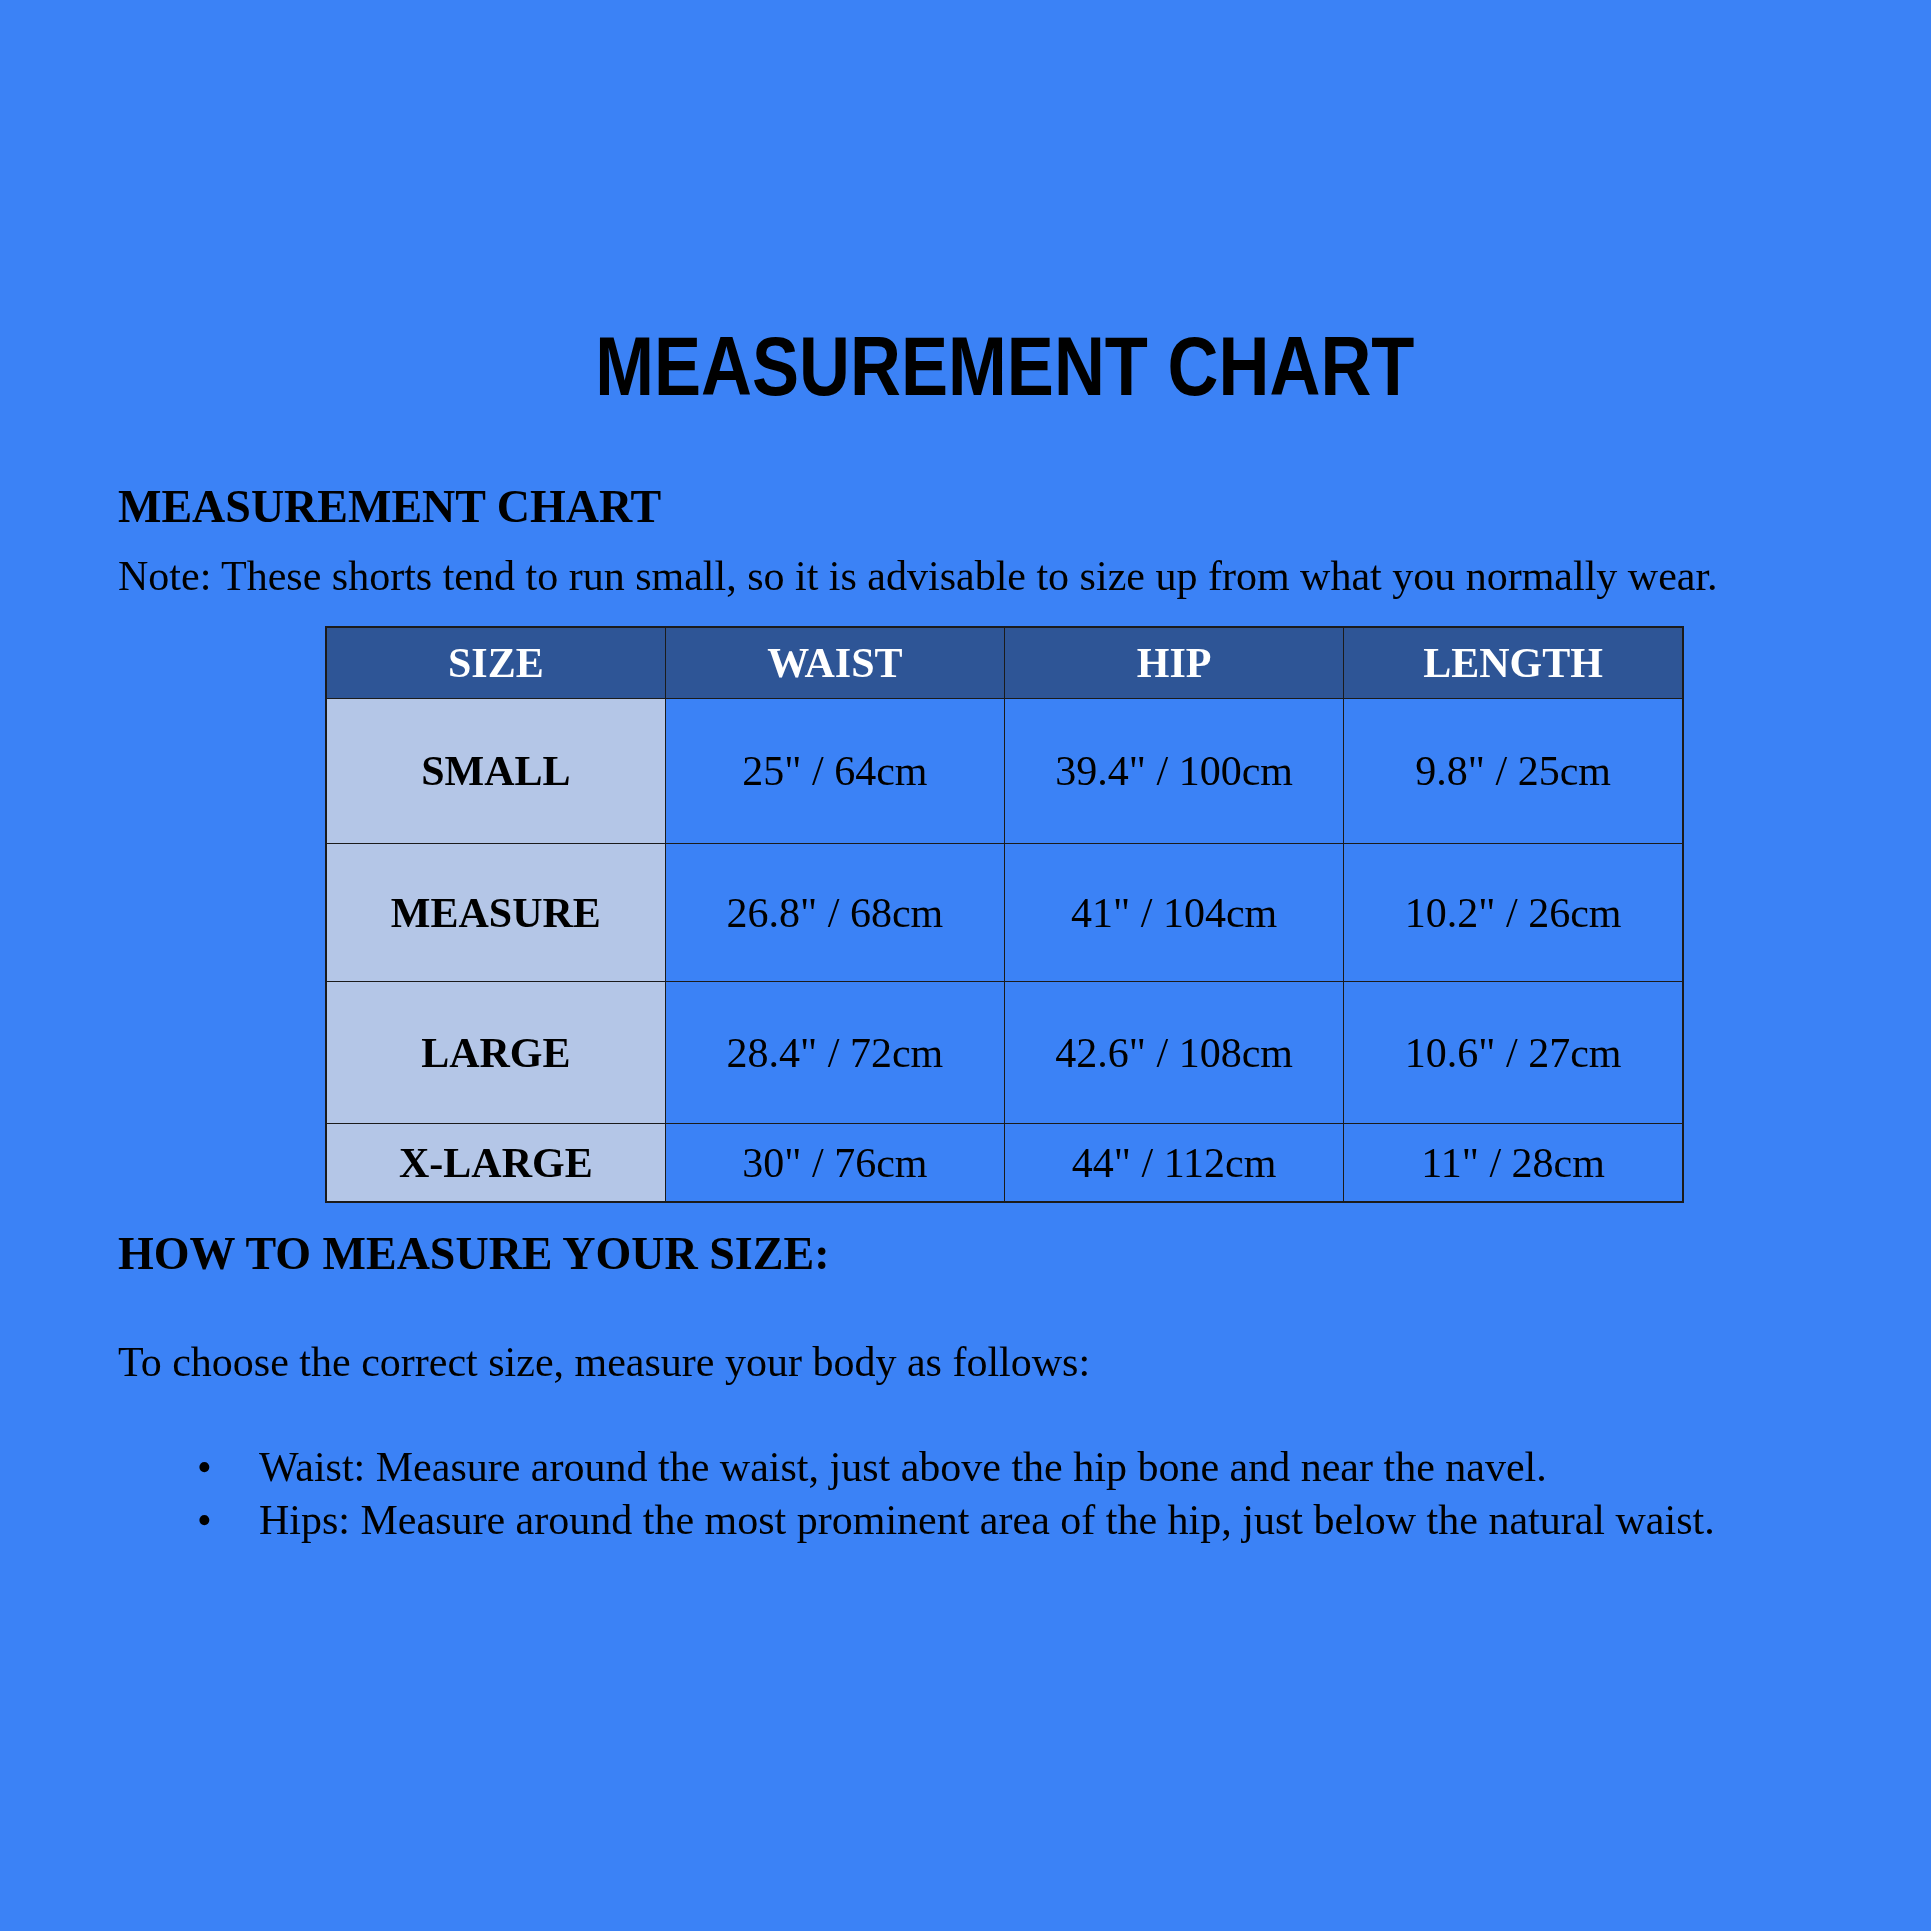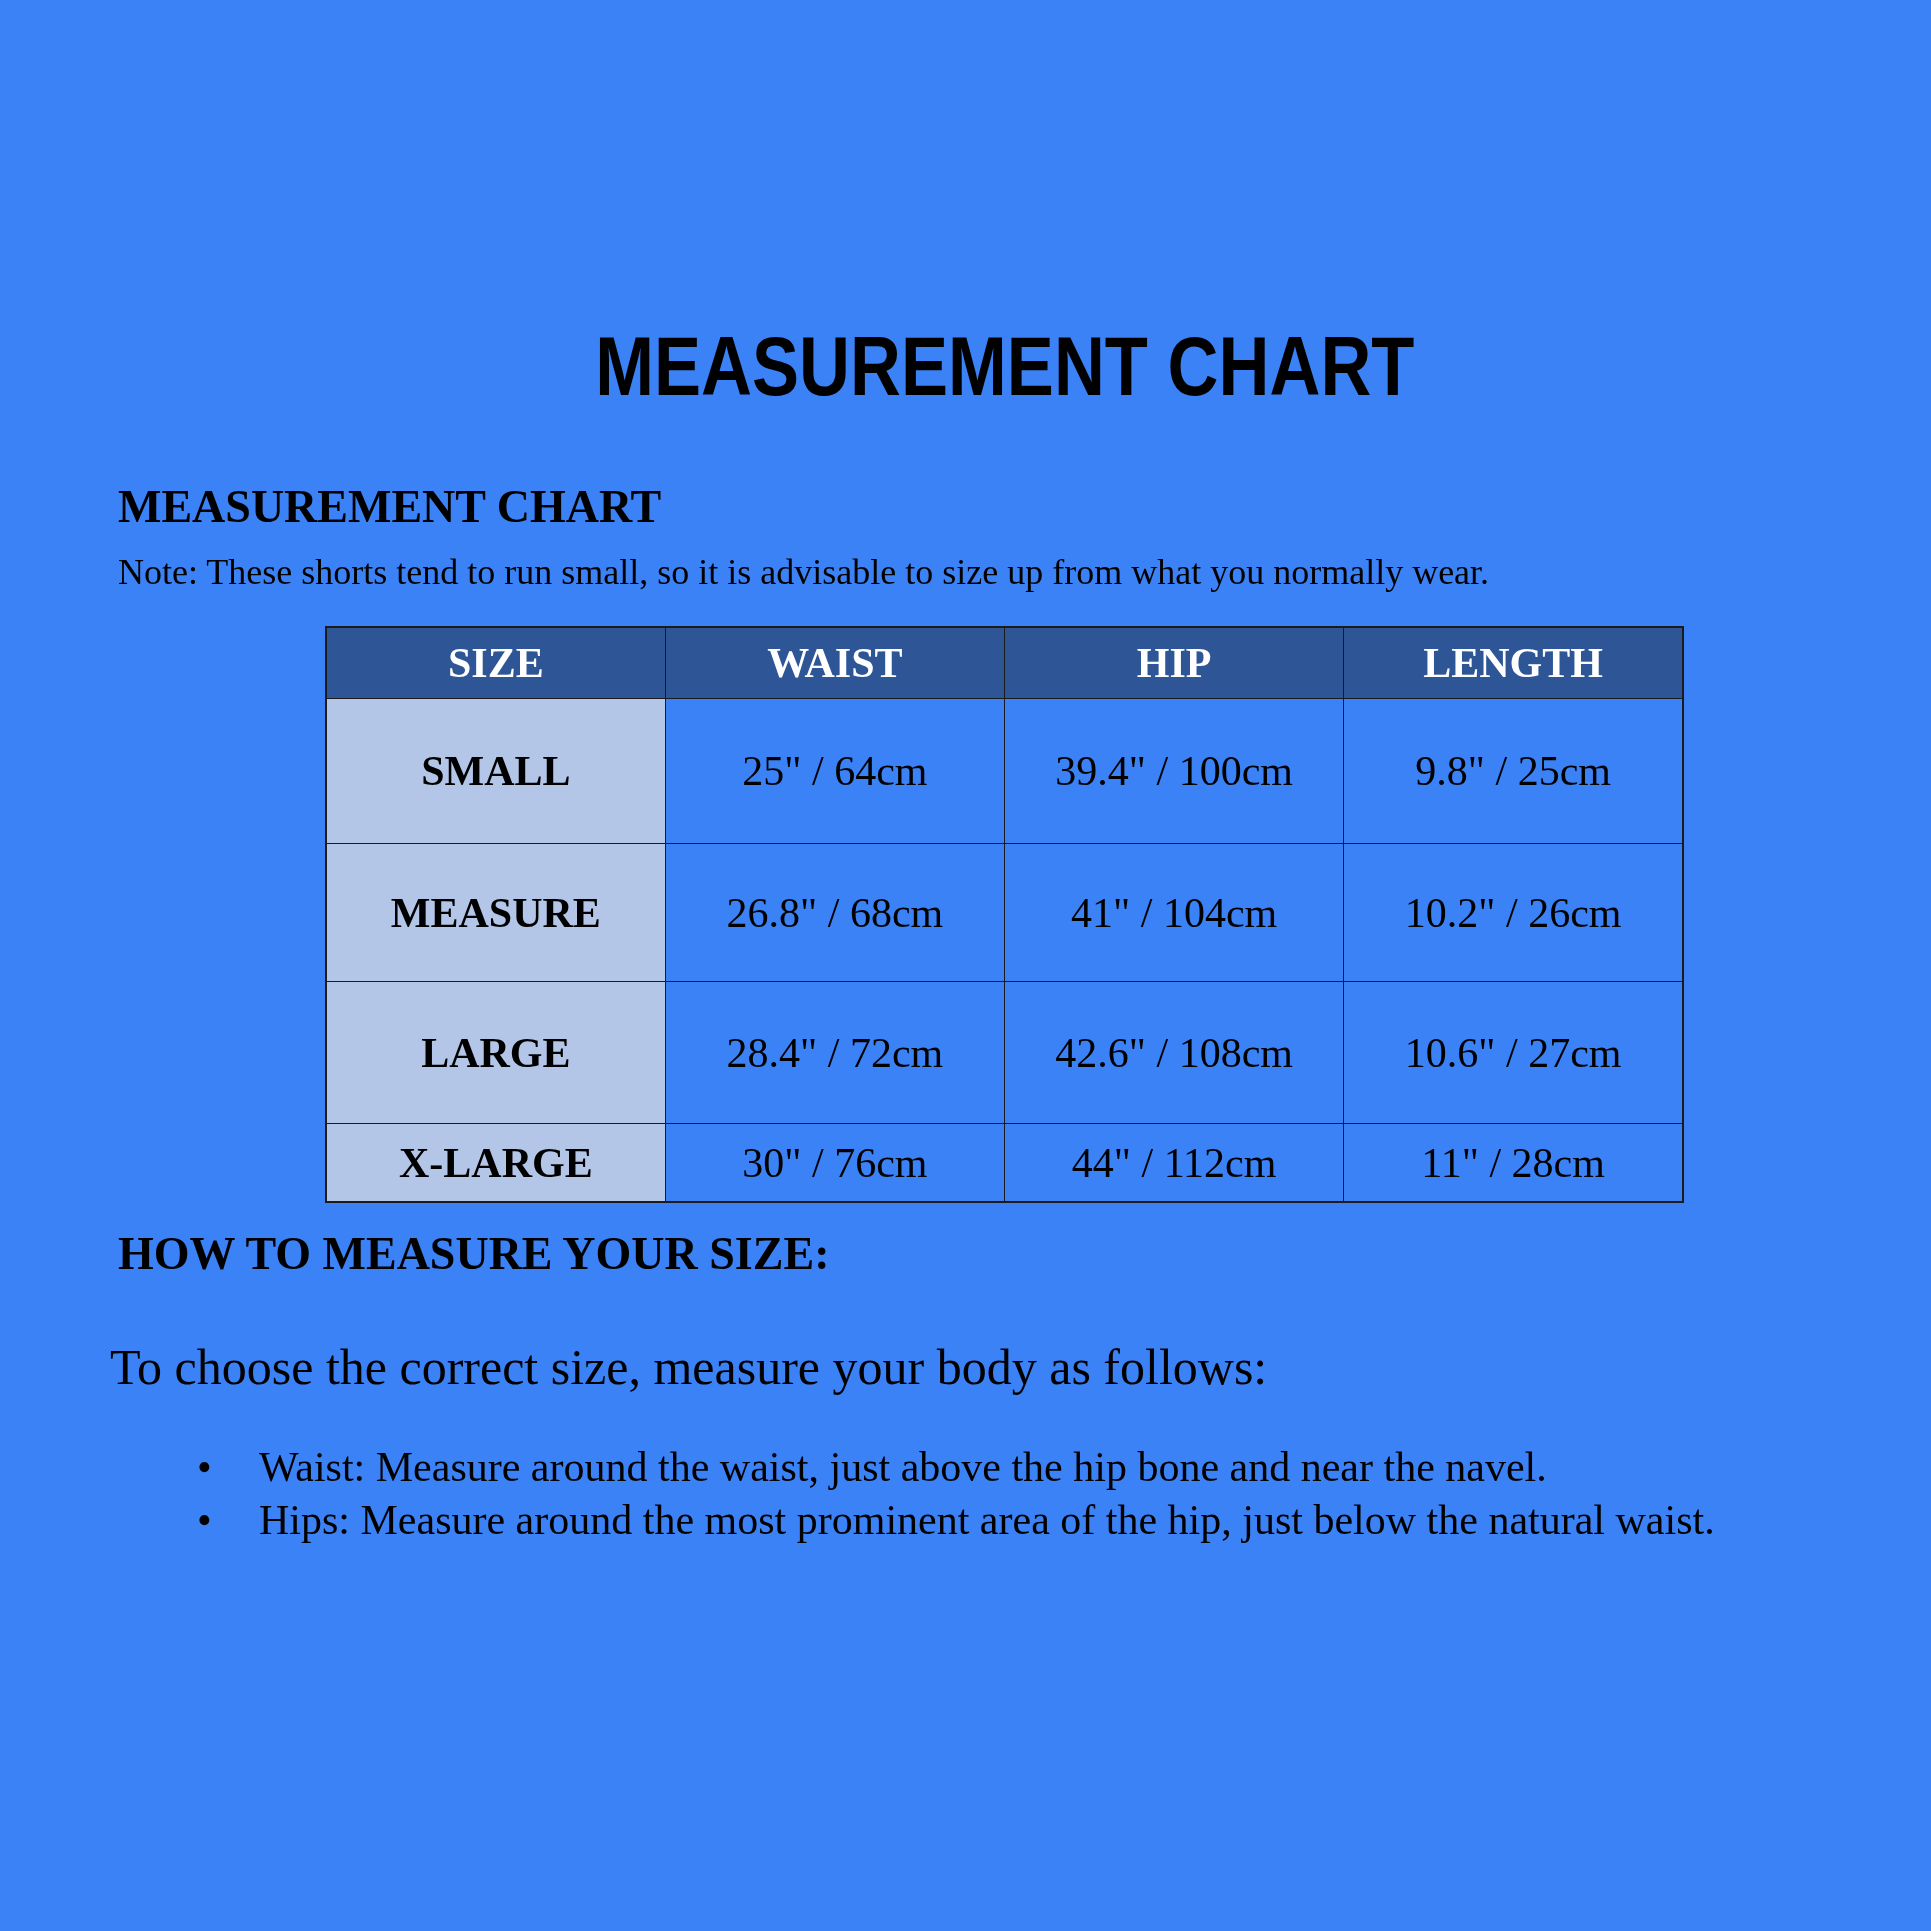--- a/index.html
+++ b/index.html
@@ -46,21 +46,21 @@
     line-height: 1.15;
     white-space: nowrap;
   }
   .h-measurement { top: 481px; }
   .h-how        { top: 1228px; }
 
   .note {
     position: absolute;
     left: 118px;
     top: 550px;
-    font-size: 36px;
+    font-size: 42px;
     line-height: 1.25;
     white-space: nowrap;
   }
 
   
   table.size-table {
     position: absolute;
     left: 325px;
     top: 626px;
     width: 1359px;
@@ -88,23 +88,23 @@
     font-size: 42px;
     margin-top: 15px;
   }
   tr.row-small  td { height: 136px; }
   tr.row-medium td { height: 129px; }
   tr.row-large  td { height: 133px; }
   tr.row-xlarge td { height: 69px; }
 
   .intro {
     position: absolute;
-    left: 110px;
+    left: 118px;
     top: 1336px;
-    font-size: 50px;
+    font-size: 42px;
     line-height: 1.25;
     white-space: nowrap;
   }
 
   .bullet-list {
     position: absolute;
     left: 259px;
     top: 1441px;
     margin: 0;
     padding: 0;

